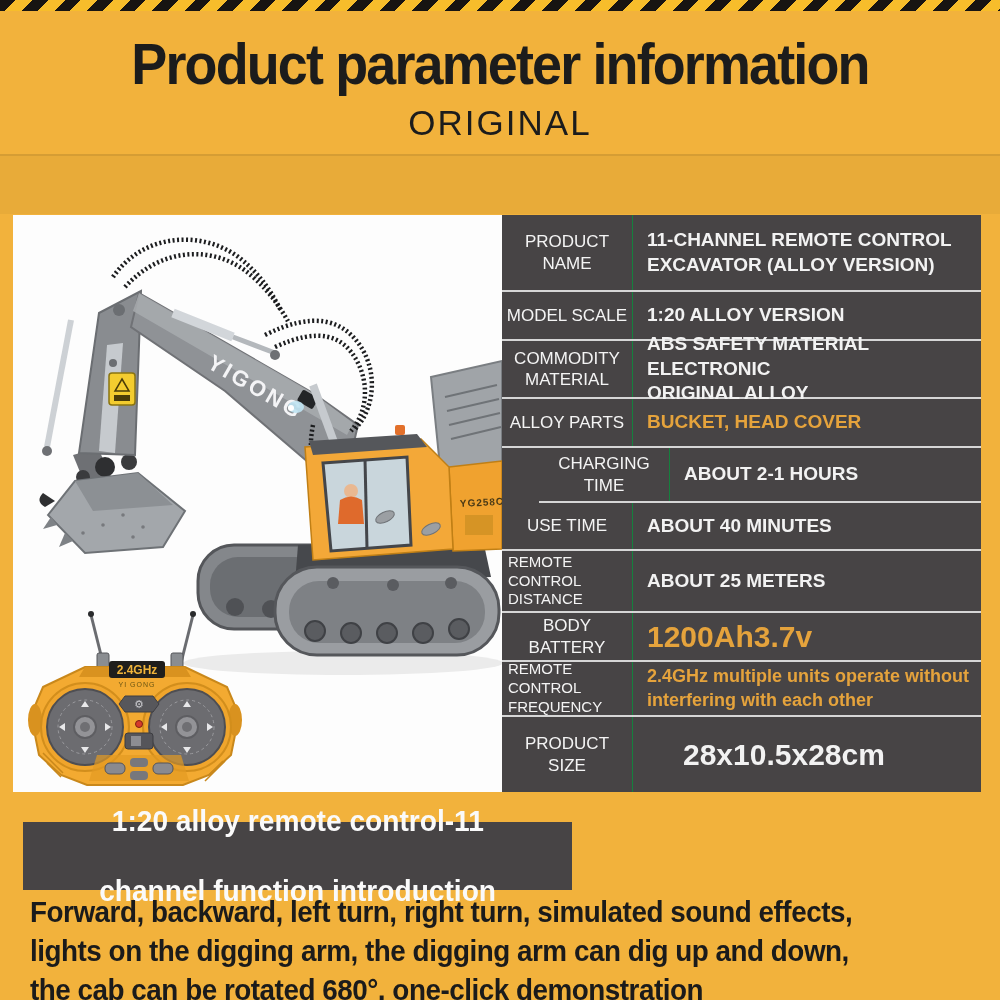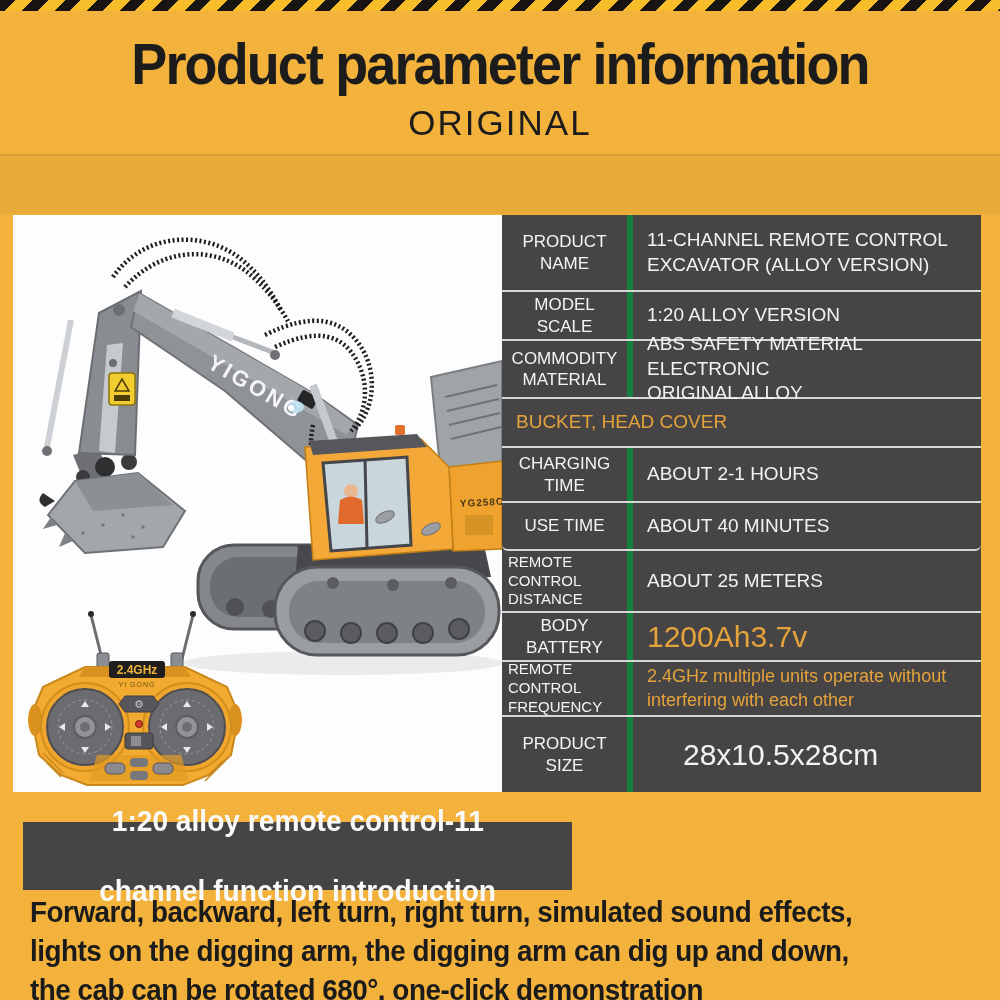--- a/index.html
+++ b/index.html
@@ -33,29 +33,29 @@
     position:absolute;left:13px;top:215px;width:489px;height:577px;
     background:var(--card-bg);
   }
   .spec{
     position:absolute;left:502px;top:215px;width:479px;height:577px;
     background:var(--table-bg);display:flex;flex-direction:column;
   }
   .row{display:flex;box-sizing:border-box;border-bottom:2px solid var(--sep);}
   .row:last-child{border-bottom:none;}
   .cell-label{
-    width:131px;box-sizing:border-box;border-right:6px solid #15803d;
+    width:131px;box-sizing:border-box;border-right:1px solid #15803d;
     display:flex;align-items:center;justify-content:center;text-align:center;
     color:#F4F4F4;font-size:17px;white-space:pre-line;line-height:1.25;
     padding:2px 4px;
   }
   .cell-label.left{justify-content:flex-start;text-align:left;padding-left:6px;font-size:15px;}
   .cell-value{
     flex:1;display:flex;align-items:center;color:#F2F2F2;font-size:19px;
-    white-space:pre-line;line-height:1.3;padding:2px 0 2px 14px;
+    white-space:pre-line;line-height:1.3;padding:2px 0 2px 14px;font-weight:bold;
   }
   .row.hl .cell-value{color:var(--accent);}
   .row.lg .cell-value{font-size:30px;}
   .row.sm .cell-value{font-size:18px;border-radius:11px;}
   .intro-box{
     position:absolute;left:23px;top:822px;width:549px;height:68px;
     background:var(--table-bg);display:flex;flex-direction:column;
     align-items:center;justify-content:center;color:#FAFAFA;gap:37px;
   }
   .intro-box .l{font-size:29px;font-weight:700;line-height:33px;transform:scaleX(.97);white-space:nowrap;}
@@ -243,27 +243,28 @@
       <div class="cell-label">MODEL SCALE</div>
       <div class="cell-value">1:20 ALLOY VERSION</div>
     </div>
     <div class="row" style="height: 58px;">
       <div class="cell-label">COMMODITY
 MATERIAL</div>
       <div class="cell-value">ABS SAFETY MATERIAL ELECTRONIC
 ORIGINAL ALLOY</div>
     </div>
     <div class="row hl" style="height: 49px;">
+      <div class="cell-label">ALLOY PARTS</div>
       <div class="cell-value">BUCKET, HEAD COVER</div>
     </div>
-    <div class="row" style="height: 55px;">
+    <div class="row" style="height: 55px; margin-left: 37px;">
       <div class="cell-label">CHARGING TIME</div>
       <div class="cell-value">ABOUT 2-1 HOURS</div>
     </div>
-    <div class="row" style="height: 48px; border-radius: 6px;">
+    <div class="row" style="height: 48px;">
       <div class="cell-label">USE TIME</div>
       <div class="cell-value">ABOUT 40 MINUTES</div>
     </div>
     <div class="row" style="height: 62px;">
       <div class="cell-label left">REMOTE CONTROL
 DISTANCE</div>
       <div class="cell-value">ABOUT 25 METERS</div>
     </div>
     <div class="row hl lg" style="height: 49px;">
       <div class="cell-label">BODY BATTERY</div>

